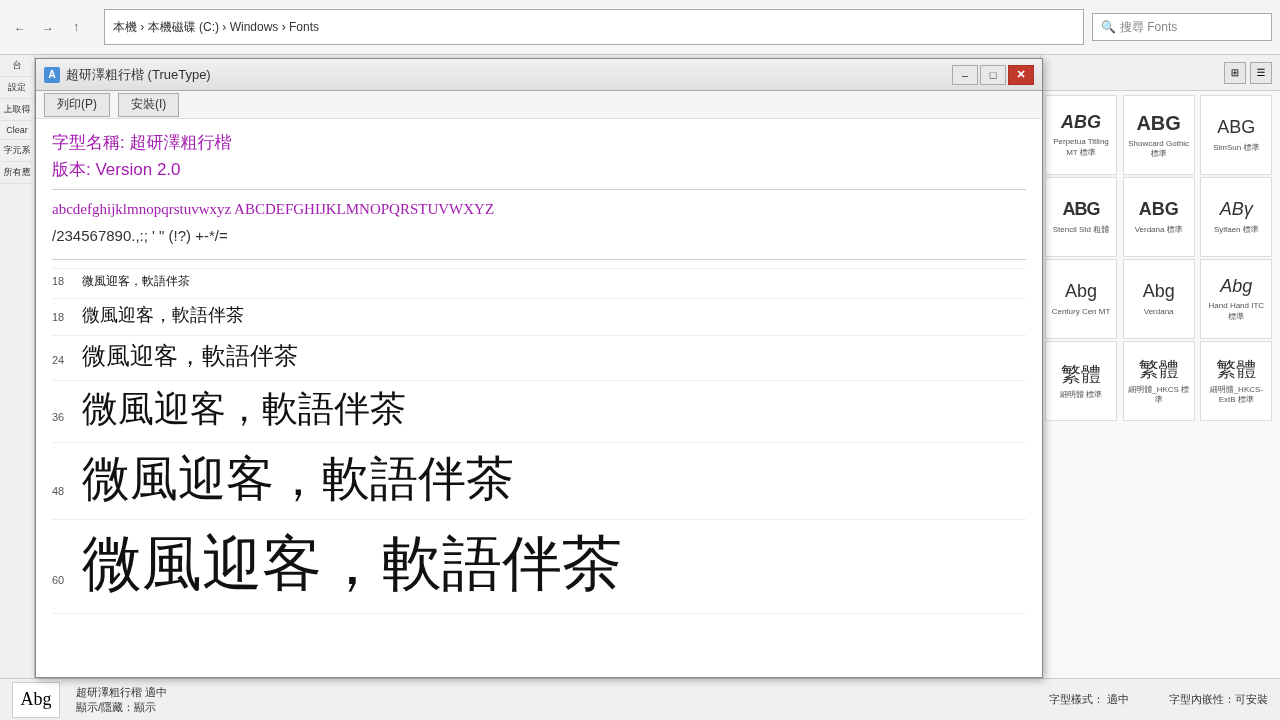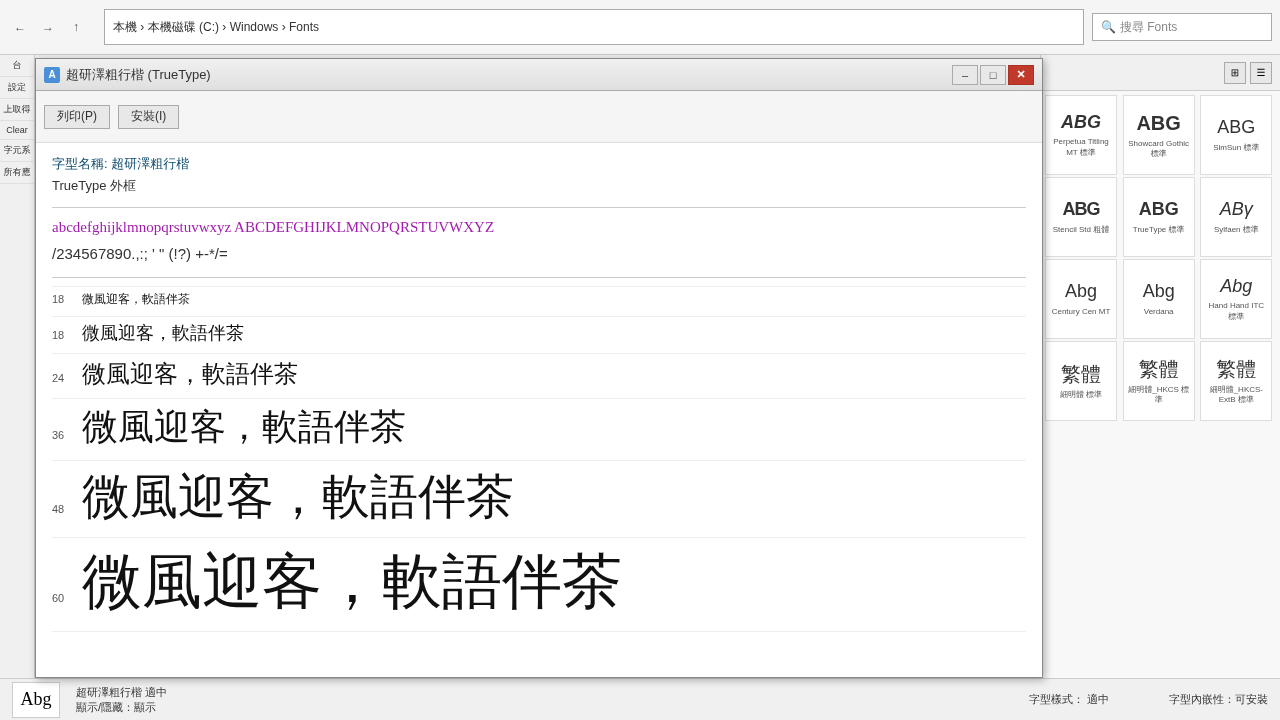--- a/index.html
+++ b/index.html
@@ -232,21 +232,21 @@
 
     .win-btn.close {
       background: #c0392b;
       border-color: #a93226;
       color: white;
       font-weight: bold;
     }
 
     
     .dialog-toolbar {
-      height: 52px;
+      height: 28px;
       background: #f5f5f5;
       border-bottom: 1px solid #ddd;
       display: flex;
       align-items: center;
       padding: 0 8px;
       gap: 8px;
     }
 
     .toolbar-btn {
       height: 24px;
@@ -261,22 +261,22 @@
     }
 
     
     .dialog-content {
       padding: 12px 16px;
       height: calc(100% - 68px - 36px);
       overflow-y: auto;
     }
 
     .font-info {
-      font-size: 13px;
-      color: #0c4a6e;
+      font-size: 17px;
+      color: #a21caf;
       margin-bottom: 4px;
     }
 
     .font-type {
       font-size: 13px;
       color: #333;
       margin-bottom: 12px;
     }
 
     .divider {
@@ -357,21 +357,21 @@
 
     .status-info {
       display: flex;
       flex-direction: column;
       font-size: 11px;
       color: #333;
     }
 
     .status-details {
       display: flex;
-      gap: 60px;
+      gap: 40px;
       font-size: 11px;
       color: #333;
       margin-left: auto;
     }
 
     
     .bottom-fonts-strip {
       position: absolute;
       bottom: 42px;
       left: 35px;
@@ -469,21 +469,21 @@
         <div class="font-preview" style="font-size:18px;">ABG</div>
         <div class="font-label" style="font-size:8px;">SimSun 標準</div>
       </div>
 
       <div class="font-item">
         <div class="font-preview" style="font-size:18px;font-weight:bold;letter-spacing:-1px;">ABG</div>
         <div class="font-label" style="font-size:8px;">Stencil Std 粗體</div>
       </div>
       <div class="font-item">
         <div class="font-preview" style="font-size:18px;font-weight:bold;">ABG</div>
-        <div class="font-label" style="font-size:8px;">TrueType 標準</div>
+        <div class="font-label" style="font-size:8px;">Verdana 標準</div>
       </div>
       <div class="font-item">
         <div class="font-preview" style="font-size:18px;font-style:italic;">ABγ</div>
         <div class="font-label" style="font-size:8px;">Sylfaen 標準</div>
       </div>
 
       <div class="font-item">
         <div class="font-preview" style="font-size:18px;">Abg</div>
         <div class="font-label" style="font-size:8px;">Century Cen MT</div>
       </div>
@@ -528,21 +528,24 @@
     <div class="dialog-toolbar">
       <button class="toolbar-btn">列印(P)</button>
       <button class="toolbar-btn">安裝(I)</button>
     </div>
 
     <div class="dialog-content">
       <div class="font-info">
         <span>字型名稱:</span>
         <span>超研澤粗行楷</span>
       </div>
-      <div class="font-type">TrueType 外框</div>
+      <div class="font-info">
+        <span>版本:</span>
+        <span>Version 2.0</span>
+      </div>
 
       <div class="divider"></div>
 
       <div class="alphabet-line">abcdefghijklmnopqrstuvwxyz ABCDEFGHIJKLMNOPQRSTUVWXYZ</div>
       <div class="numbers-line">/234567890.,:; ' " (!?) +-*/=</div>
 
       <div class="divider"></div>
 
       <div class="sample-row">
         <span class="sample-size">18</span>

